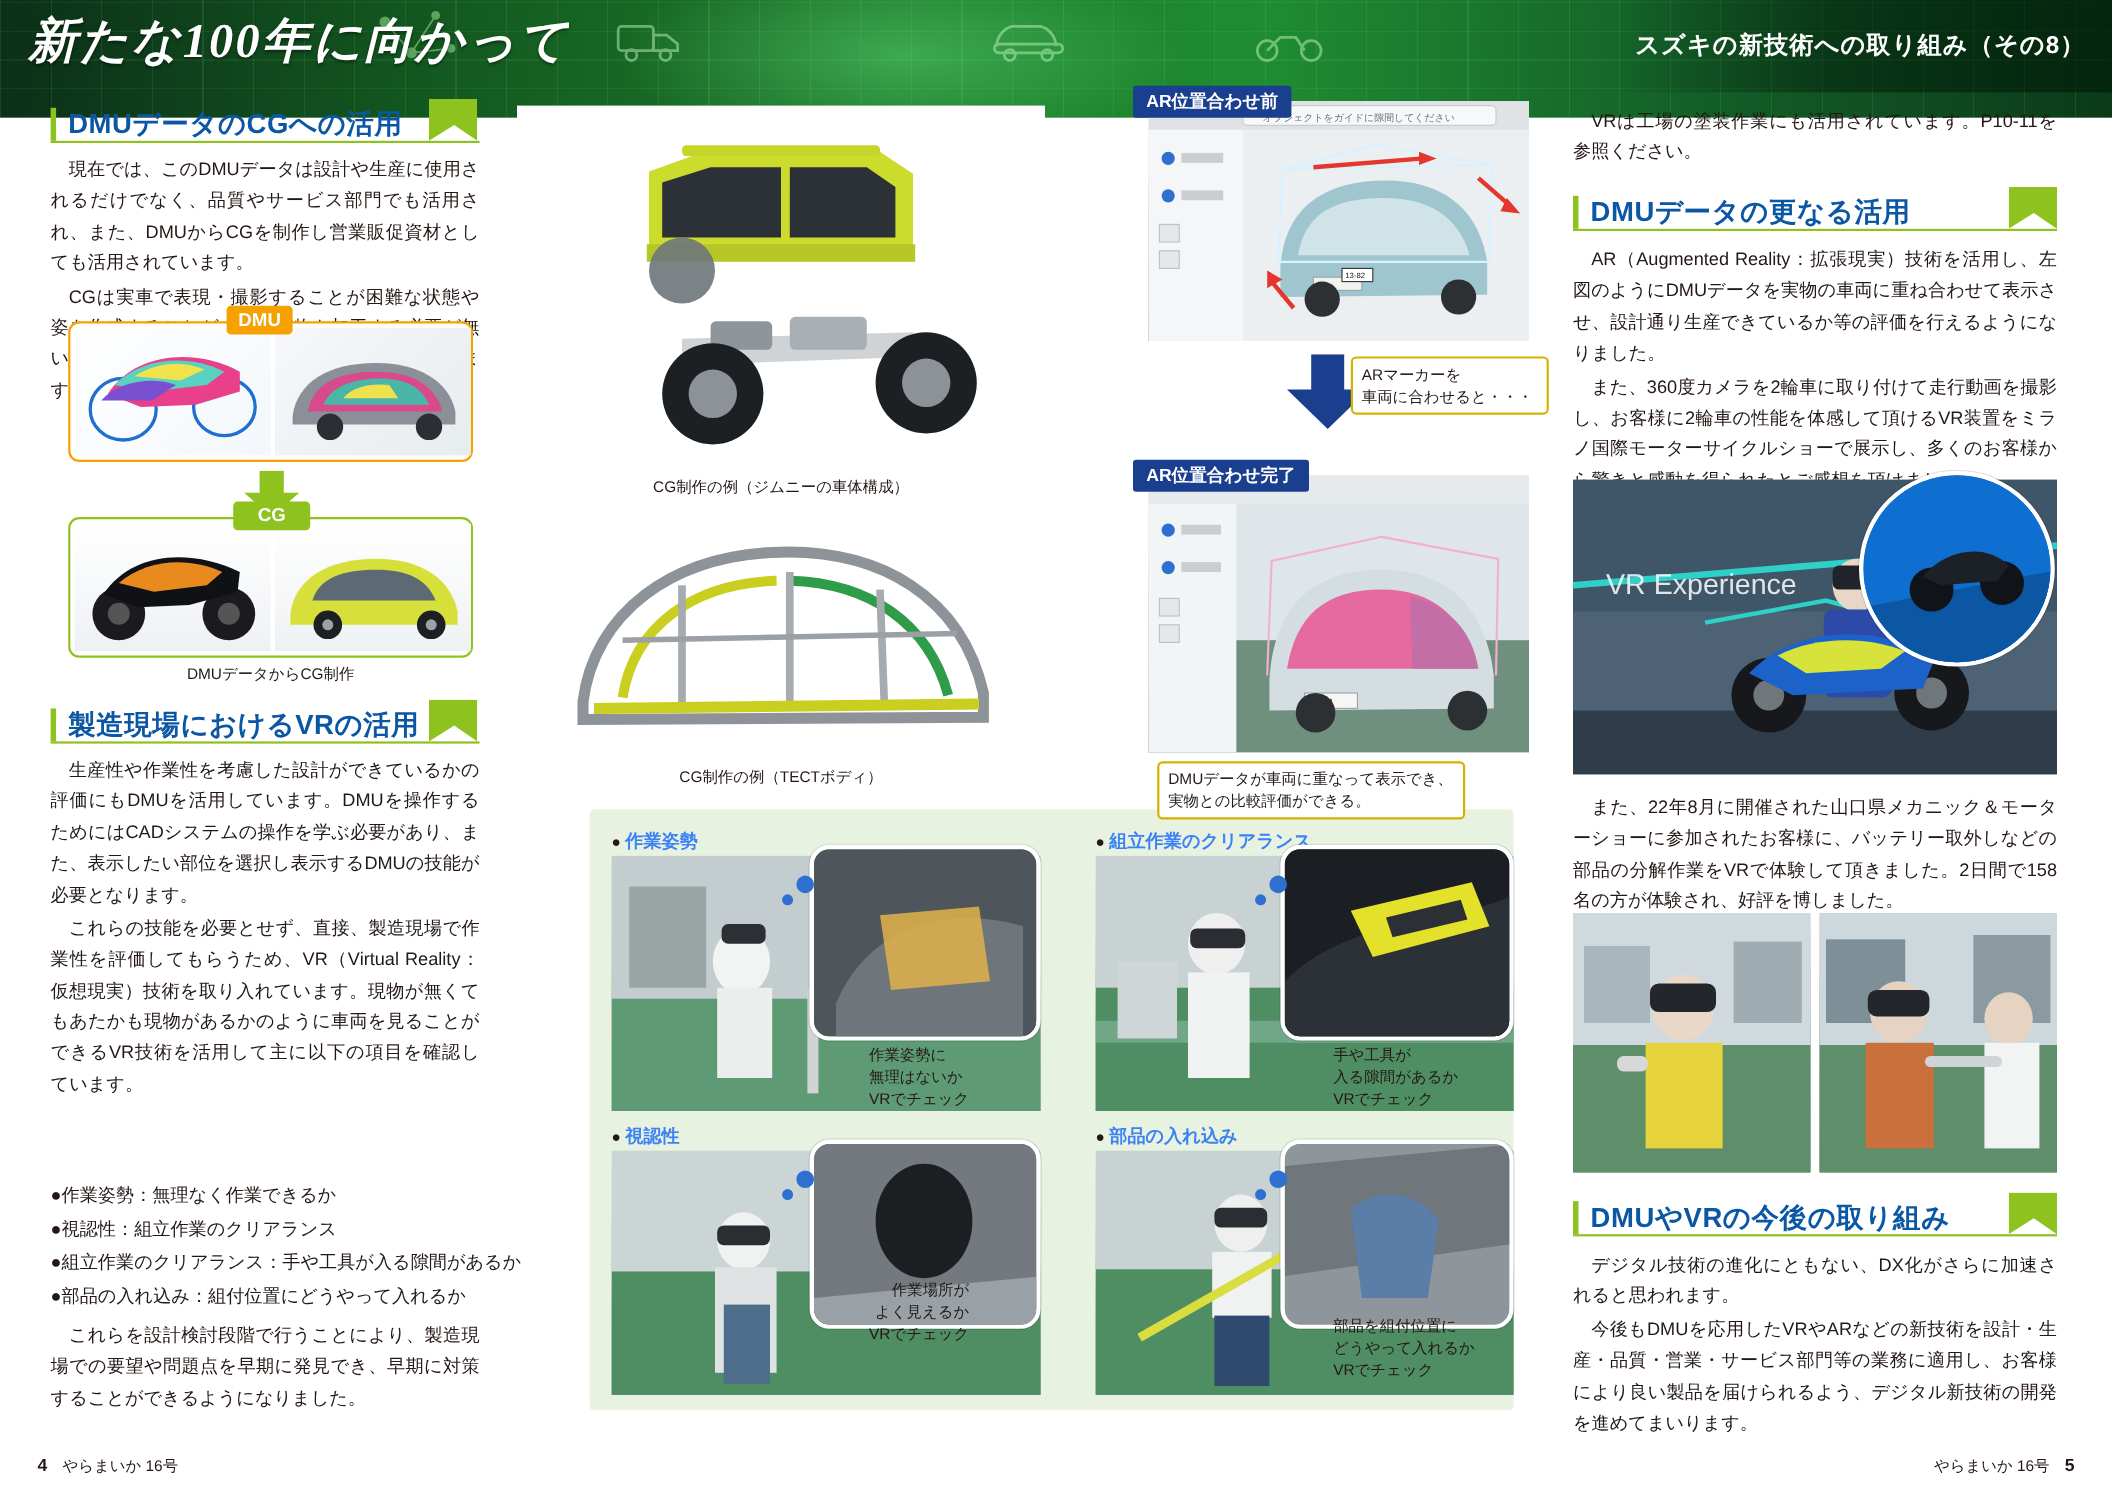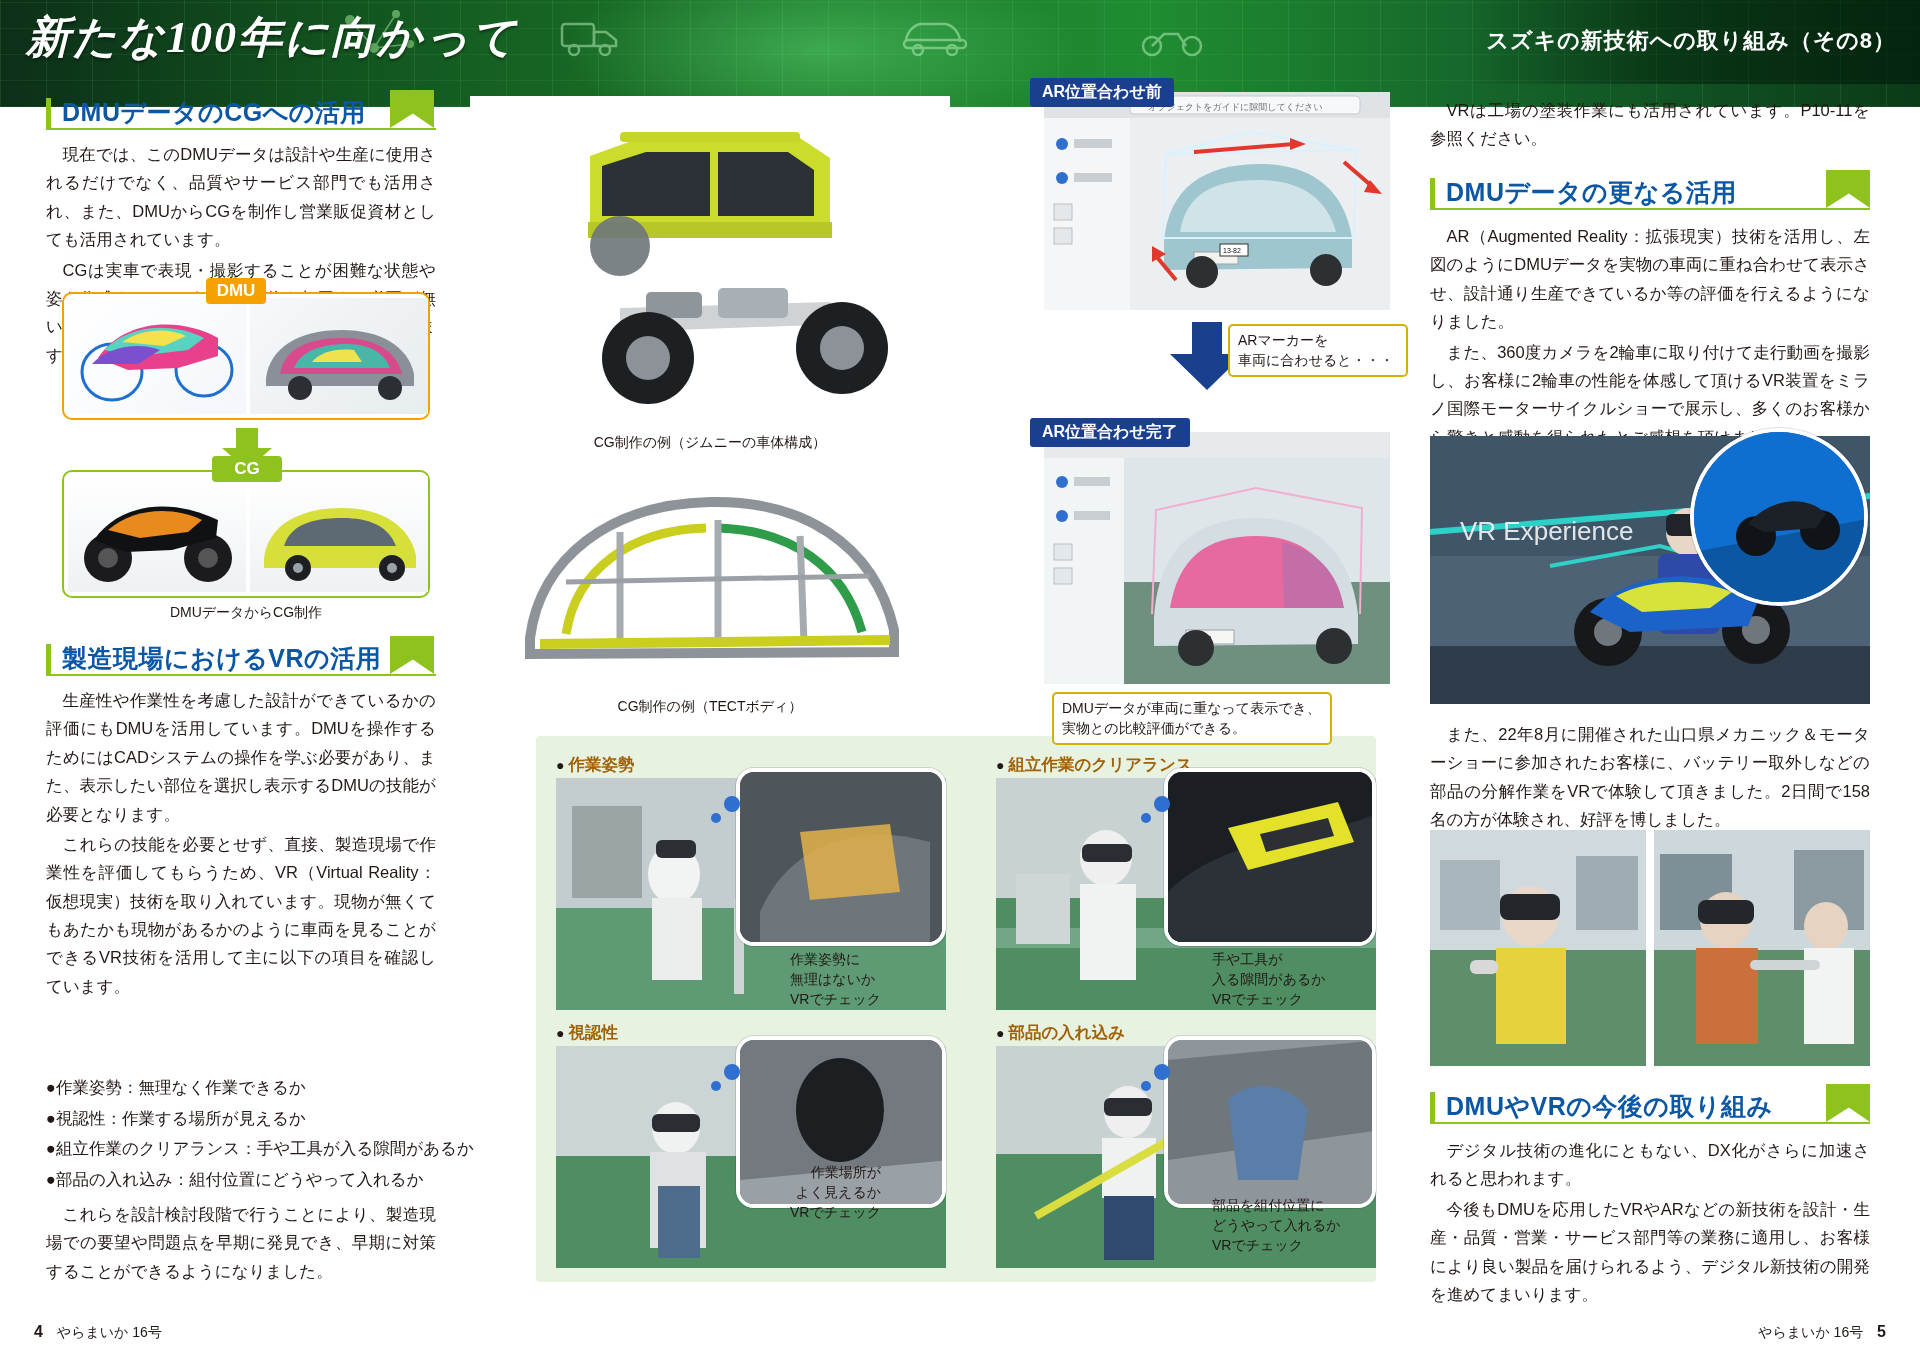--- a/index.html
+++ b/index.html
@@ -111,21 +111,21 @@
     text-align:center; line-height:26px; border-radius:4px;
   }
   .tag-dmu { background:#f5a100; }
   .tag-cg { background:#8dc21f; }
 
   
   .vr-block {
     position:absolute; background:#e8f2e0; border-radius:4px;
   }
   .label-dot {
-    position:absolute; font-size:16.5px; font-weight:bold; color:#a16207; white-space:nowrap;
+    position:absolute; font-size:16.5px; font-weight:bold; color:#3b82f6; white-space:nowrap;
   }
   .label-dot:before {
     content:"●"; color:#231815; margin-right:4px; font-size:14px;
   }
   .note {
     position:absolute; font-size:14px; line-height:1.42; color:#231815; white-space:pre-line;
   }
 
   
   .ar-banner {
@@ -265,21 +265,21 @@
   <div class="sec-flag" style="left:390px; top:636px;"></div>
   <div class="rule" style="left:46px; top:674px; width:390px;"></div>
 
   <div class="para" style="left:46px; top:686px; width:390px;">
     <p>生産性や作業性を考慮した設計ができているかの評価にもDMUを活用しています。DMUを操作するためにはCADシステムの操作を学ぶ必要があり、また、表示したい部位を選択し表示するDMUの技能が必要となります。</p>
     <p>これらの技能を必要とせず、直接、製造現場で作業性を評価してもらうため、VR（Virtual Reality：仮想現実）技術を取り入れています。現物が無くてもあたかも現物があるかのように車両を見ることができるVR技術を活用して主に以下の項目を確認しています。</p>
   </div>
 
   <div class="bullets" style="left:46px; top:1072px; width:400px;">
     <div>●作業姿勢：無理なく作業できるか</div>
-    <div>●視認性：作業する場所が見えるか</div>
+    <div>●視認性：組立作業のクリアランス</div>
     <div>●組立作業のクリアランス：手や工具が入る隙間があるか</div>
     <div>●部品の入れ込み：組付位置にどうやって入れるか</div>
   </div>
 
   <div class="para" style="left:46px; top:1200px; width:390px;">
     <p>これらを設計検討段階で行うことにより、製造現場での要望や問題点を早期に発見でき、早期に対策することができるようになりました。</p>
   </div>
 
   <div class="ph" style="left:470px; top:96px; width:480px; height:330px; background:#ffffff;">
     <svg width="480" height="330" viewBox="0 0 480 330">

